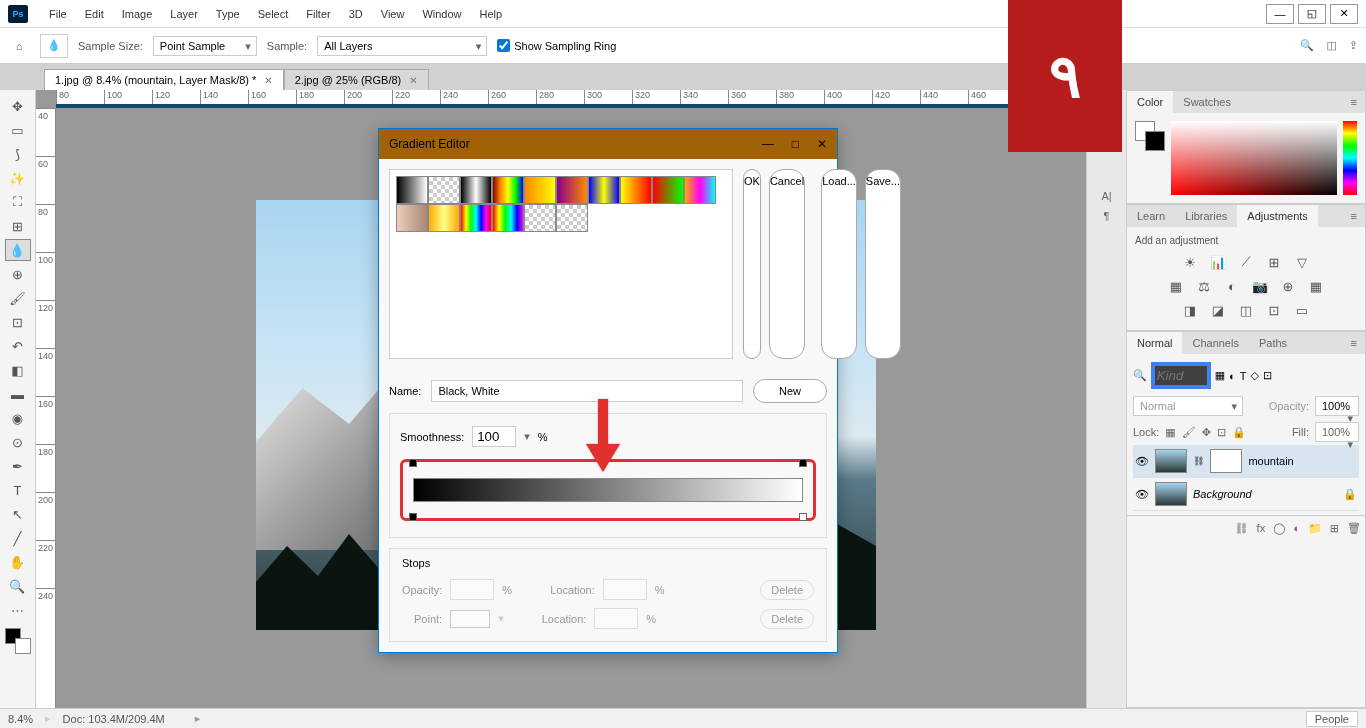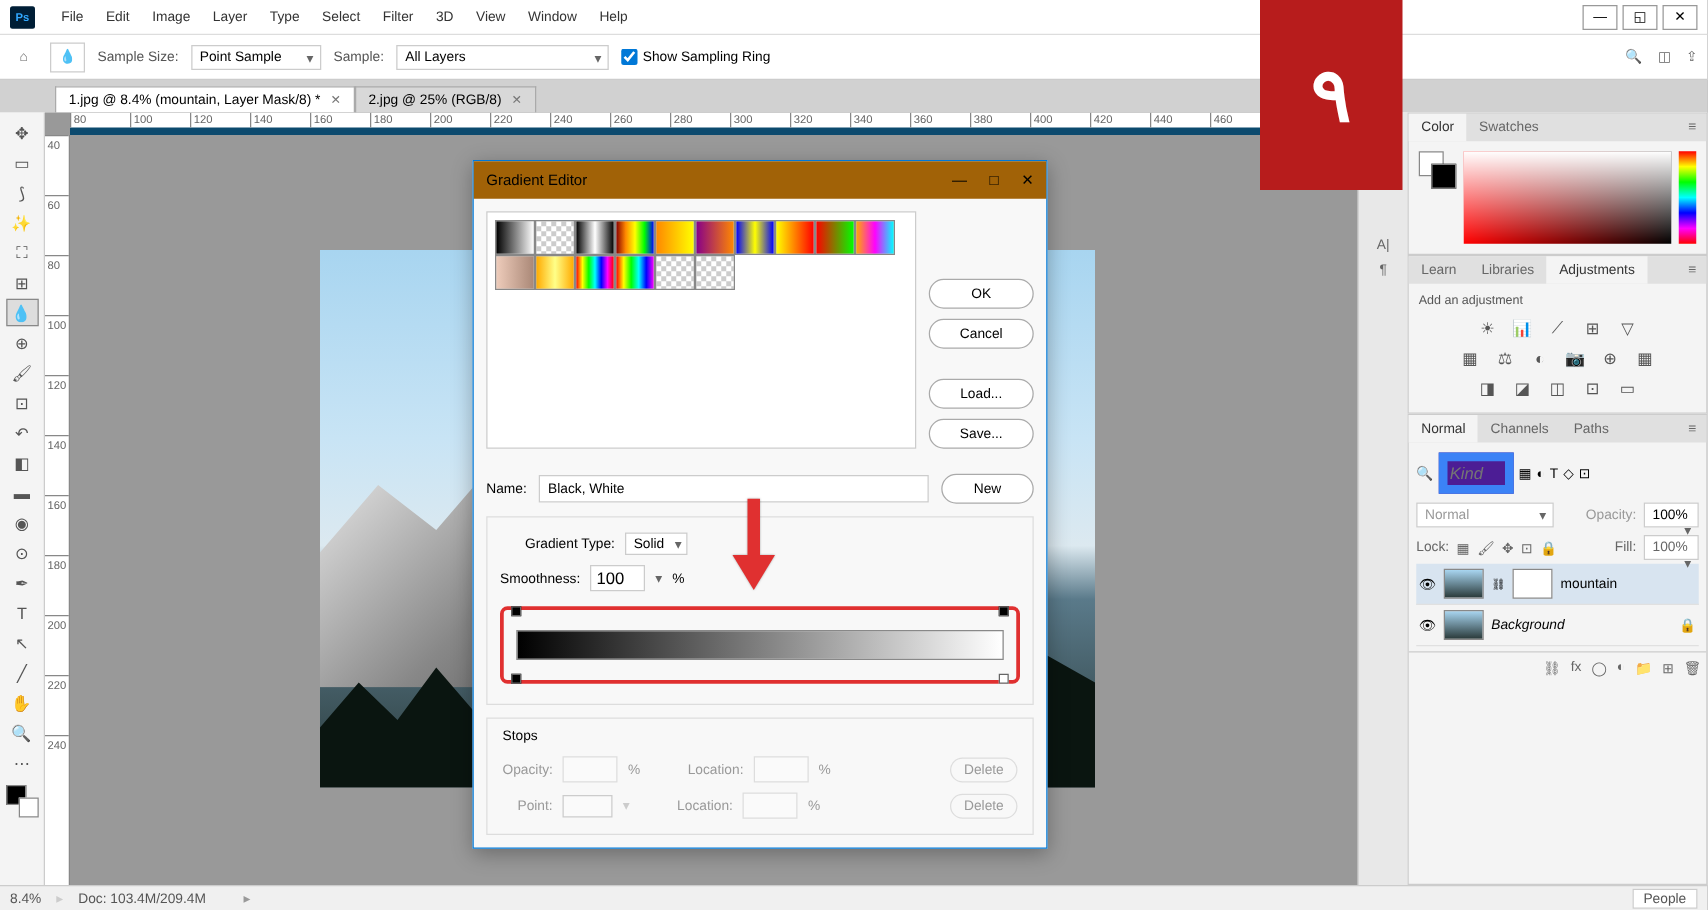--- a/index.html
+++ b/index.html
@@ -32,21 +32,21 @@
 
 .main { display:flex; height: calc(728px - 28px - 36px - 26px - 20px); }
 .toolbar { width: 36px; background:#f4f4f4; border-right:1px solid #ccc; display:flex; flex-direction:column; align-items:center; padding-top:4px; }
 .tool { width:26px; height:22px; margin:1px 0; display:flex; align-items:center; justify-content:center; color:#555; font-size:13px; cursor:pointer; position:relative; }
 .tool.active { background:#ddd; border:1px solid #888; }
 .fgbg { width:26px; height:26px; margin-top:6px; position:relative; }
 .fgbg .fg { width:16px; height:16px; background:#000; border:1px solid #888; position:absolute; top:0; left:0; }
 .fgbg .bg { width:16px; height:16px; background:#fff; border:1px solid #888; position:absolute; bottom:0; right:0; }
 
 .canvas-area { flex:1; background:#999; position:relative; overflow:hidden; }
-.ruler-h { position:absolute; top:0; left:20px; right:0; height:18px; background:#fff; border-bottom:6px solid #0c4a6e; font-size:9px; color:#666; overflow:hidden; }
+.ruler-h { position:absolute; top:0; left:20px; right:0; height:18px; background:#fff; border-bottom:4px solid #0c4a6e; font-size:9px; color:#666; overflow:hidden; }
 .ruler-h span { display:inline-block; width:48px; border-left:1px solid #888; padding-left:2px; height:18px; }
 .ruler-v { position:absolute; top:18px; left:0; width:20px; bottom:0; background:#fff; border-right:1px solid #888; font-size:9px; color:#666; }
 .ruler-v span { display:block; height:48px; border-top:1px solid #888; padding-top:2px; padding-left:2px; writing-mode: horizontal-tb; }
 
 .photo { position:absolute; top:110px; left:220px; width:620px; height:430px; background: linear-gradient(to bottom, #a8d5f0 0%, #c8e4f5 35%, #dce9f0 55%, #5a7a8a 65%, #2a3a3a 100%); overflow:hidden; }
 .mountain { position:absolute; bottom:80px; left:0; width:50%; height:180px; background: linear-gradient(135deg, #e8e8e8 0%, #888 50%, #444 100%); clip-path: polygon(0 100%, 0 40%, 15% 10%, 30% 30%, 45% 0%, 60% 25%, 80% 15%, 100% 50%, 100% 100%); }
 .trees { position:absolute; bottom:0; left:0; right:0; height:120px; background:#0a1510; clip-path: polygon(0 100%, 0 60%, 5% 30%, 10% 55%, 15% 20%, 20% 50%, 25% 10%, 30% 45%, 35% 25%, 40% 50%, 100% 50%, 100% 100%); }
 .trees2 { position:absolute; bottom:0; right:0; width:40%; height:140px; background:#0a1510; clip-path: polygon(0 100%, 0 70%, 20% 30%, 35% 55%, 50% 15%, 65% 50%, 80% 20%, 100% 40%, 100% 100%); }
 
 
@@ -65,21 +65,21 @@
 .color-swatch-box .bg { width:20px; height:20px; background:#000; border:1px solid #888; position:absolute; bottom:0; right:0; }
 .hue-field { flex:1; background: linear-gradient(to bottom, #fff, rgba(255,255,255,0)), linear-gradient(to right, #f00, #000); }
 .hue-bar { width:14px; background: linear-gradient(to bottom, #f00, #ff0, #0f0, #0ff, #00f, #f0f, #f00); }
 
 .adj-body { padding:8px; }
 .adj-row { display:flex; gap:10px; justify-content:center; padding:4px 0; color:#555; }
 .adj-icon { width:18px; height:16px; display:flex; align-items:center; justify-content:center; font-size:13px; }
 
 .layers-body { padding:4px 6px; font-size:11px; }
 .layer-opts { display:flex; align-items:center; gap:4px; padding:4px 0; }
-.layer-opts input[type=text] { width:60px; border:7px solid #3b82f6; padding:2px; background:#4c1d95; color:#999; font-style:italic; }
+.layer-opts input[type=text] { width:60px; border:4px solid #3b82f6; padding:2px; background:#404040; color:#999; font-style:italic; }
 .blend-row { display:flex; align-items:center; gap:6px; padding:3px 0; }
 .lock-row { display:flex; align-items:center; gap:6px; padding:3px 0; color:#666; }
 .layer-item { display:flex; align-items:center; gap:6px; padding:4px 2px; border-bottom:1px solid #e0e0e0; }
 .layer-item.active { background:#d8e4f0; }
 .eye { width:14px; font-size:11px; }
 .thumb { width:32px; height:24px; border:1px solid #888; background: linear-gradient(to bottom, #a8d5f0, #2a3a3a); }
 .mask-thumb { width:32px; height:24px; border:1px solid #888; background:#fff; }
 .layer-bottom { display:flex; justify-content:flex-end; gap:8px; padding:6px 4px; color:#666; border-top:1px solid #ccc; }
 
 
@@ -107,21 +107,21 @@
 .p7 { background: linear-gradient(to right, #ff0, #f00); }
 .p8 { background: linear-gradient(to right, #f00, #0f0); }
 .p9 { background: linear-gradient(to right, #fa0, #f0f, #0ff); }
 .p10 { background: linear-gradient(to right, #ecb, #a87); }
 .p11 { background: linear-gradient(to right, #fa0, #ff8, #fa0); }
 .p12 { background: linear-gradient(to right, #f00, #ff0, #0f0, #0ff, #00f, #f0f, #f00); }
 .p13 { background: linear-gradient(to right, #f00, #ff0, #0f0, #0ff, #00f, #f0f); }
 .p14 { background: repeating-conic-gradient(#ccc 0 25%, #fff 0 50%) 0 0/8px 8px; }
 .p15 { background: repeating-conic-gradient(#ccc 0 25%, #fff 0 50%) 0 0/8px 8px; }
 
-.dlg-right { width:84px; display:flex; flex-direction:column; gap:8px;justify-content:flex-end; }
+.dlg-right { width:84px; display:flex; flex-direction:row; gap:8px; }
 .dlg-btn { border:1px solid #aaa; border-radius:14px; padding:5px 0; text-align:center; background:#fff; cursor:pointer; font-size:11px; }
 
 .name-row { display:flex; align-items:center; gap:10px; padding:10px; }
 .name-row input { flex:1; border:1px solid #ccc; padding:4px 6px; font-size:11px; }
 
 .grad-section { border:1px solid #ddd; margin:0 10px 10px; padding:8px 10px; position:relative; }
 .grad-row { display:flex; align-items:center; gap:8px; padding:4px 0; }
 .grad-row label { width:auto; text-align:right; }
 .gtype-label { margin-left:20px; }
 .grad-select { border:1px solid #ccc; padding:2px 18px 2px 6px; background:#fff; position:relative; }
@@ -421,24 +421,20 @@
       <div class="dlg-btn">Save...</div>
     </div>
   </div>
   <div class="name-row">
     <span>Name:</span>
     <input type="text" value="Black, White" style="">
     <div class="dlg-btn" style="width:74px">New</div>
   </div>
   <div class="grad-section">
     <div class="grad-row">
-      <label class="gtype-label">Gradient Type:</label>
-      <div class="grad-select">Solid</div>
-    </div>
-    <div class="grad-row">
       <label>Smoothness:</label>
       <input class="small-input" value="100" style="">
       <span style="color:#666">▾</span>
       <span>%</span>
     </div>
     <div class="gradient-editor">
       <div style="position:relative; padding:10px 4px;">
         <div class="stop-top" style="left:0"></div>
         <div class="stop-top" style="right:0"></div>
         <div class="grad-bar"></div>

